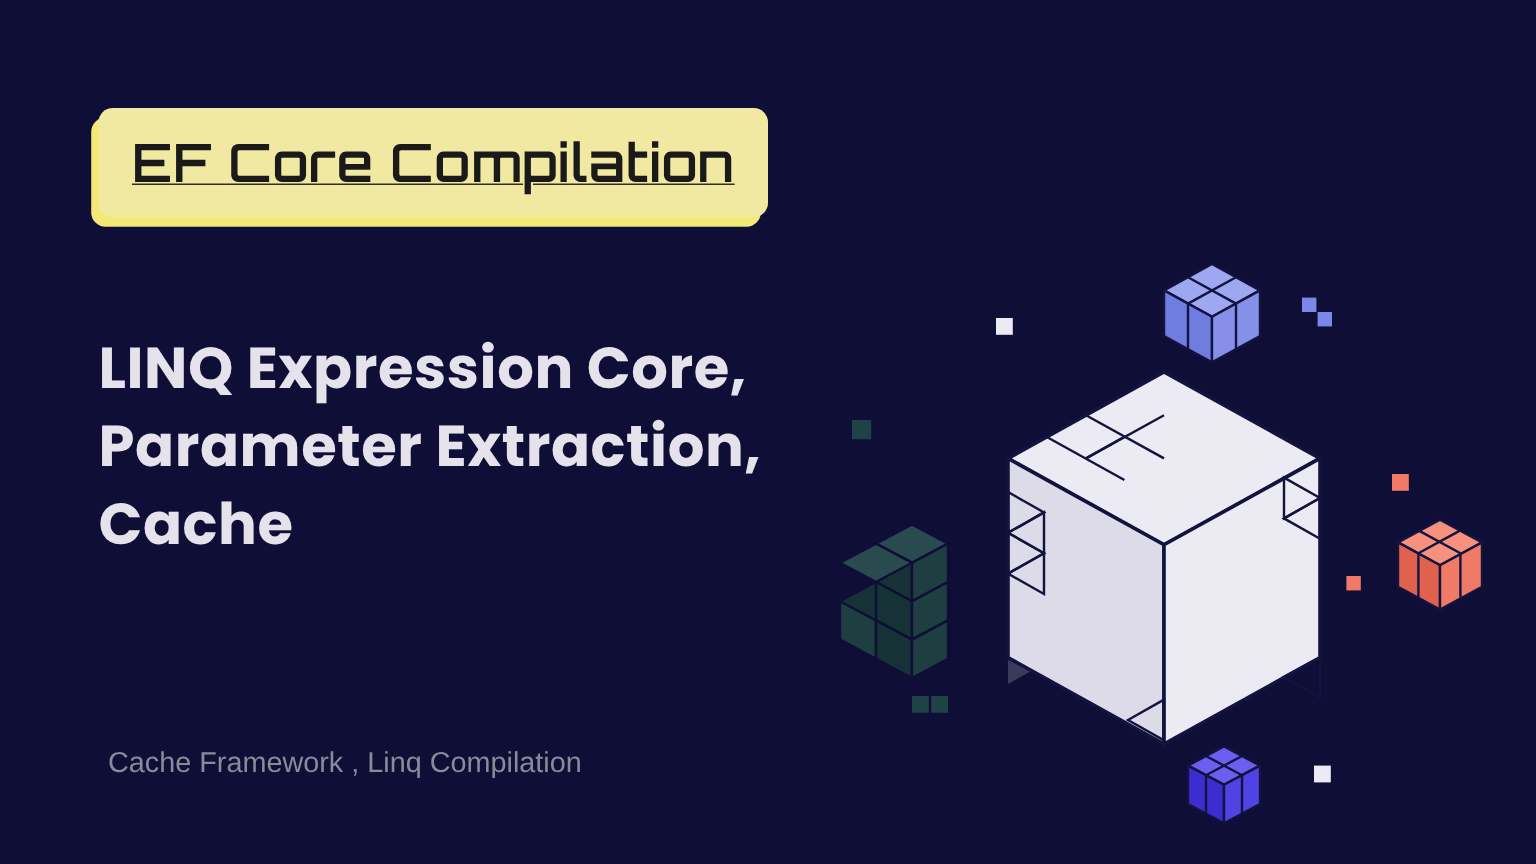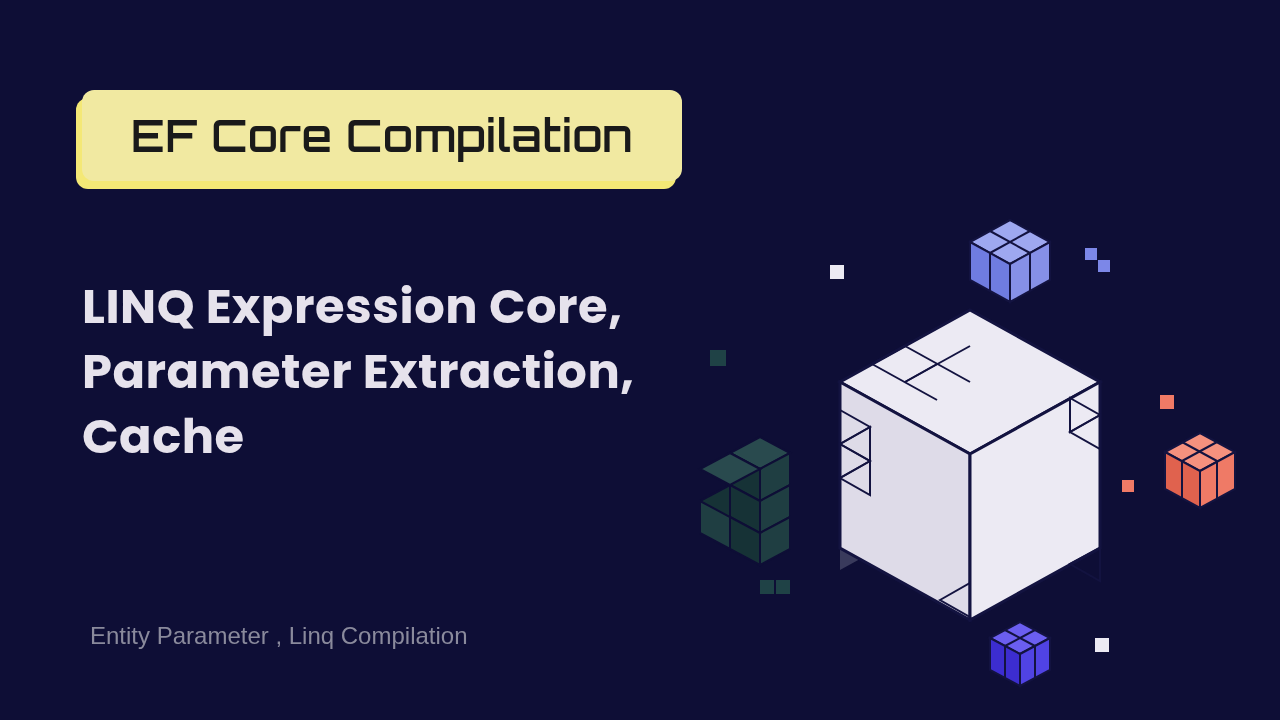--- a/index.html
+++ b/index.html
@@ -11,22 +11,23 @@
     font-family: -apple-system, BlinkMacSystemFont, "Segoe UI", Arial, sans-serif;
     position: relative;
   }
 
   .title-badge {
     position: absolute;
     top: 90px;
     left: 82px;
     background: #f1e9a1;
     border-radius: 12px;
-    padding: 18px 49px;
+    padding: 18px 28px;
     box-shadow: -6px 8px 0 0 #f4e876;
+    text-decoration: underline;
   }
   .title-badge span {
     font-family: "Orbitron", "Arial Black", sans-serif;
     font-size: 44px;
     font-weight: 600;
     color: #1a1a1a;
     letter-spacing: 0.5px;
   }
 
   .subtitle {
@@ -62,21 +63,21 @@
 </style>
 </head>
 <body>
 
 <div class="title-badge">
   <span>EF Core Compilation</span>
 </div>
 
 <div class="subtitle">LINQ Expression Core, Parameter Extraction, Cache</div>
 
-<div class="footer-text">Entity Parameter , Linq Compilation</div>
+<div class="footer-text">Cache Framework , Linq Compilation</div>
 
 <svg class="graphic" viewBox="0 0 560 500">
 
   <rect x="140" y="65" width="14" height="14" fill="#eceaf3"></rect>
   <rect x="395" y="48" width="12" height="12" fill="#7c87e8"></rect>
   <rect x="408" y="60" width="12" height="12" fill="#7c87e8"></rect>
   <rect x="20" y="150" width="16" height="16" fill="#1f4246"></rect>
   <rect x="470" y="195" width="14" height="14" fill="#f07a66"></rect>
   <rect x="432" y="280" width="12" height="12" fill="#f07a66"></rect>
   <rect x="70" y="380" width="14" height="14" fill="#1f4246"></rect>

